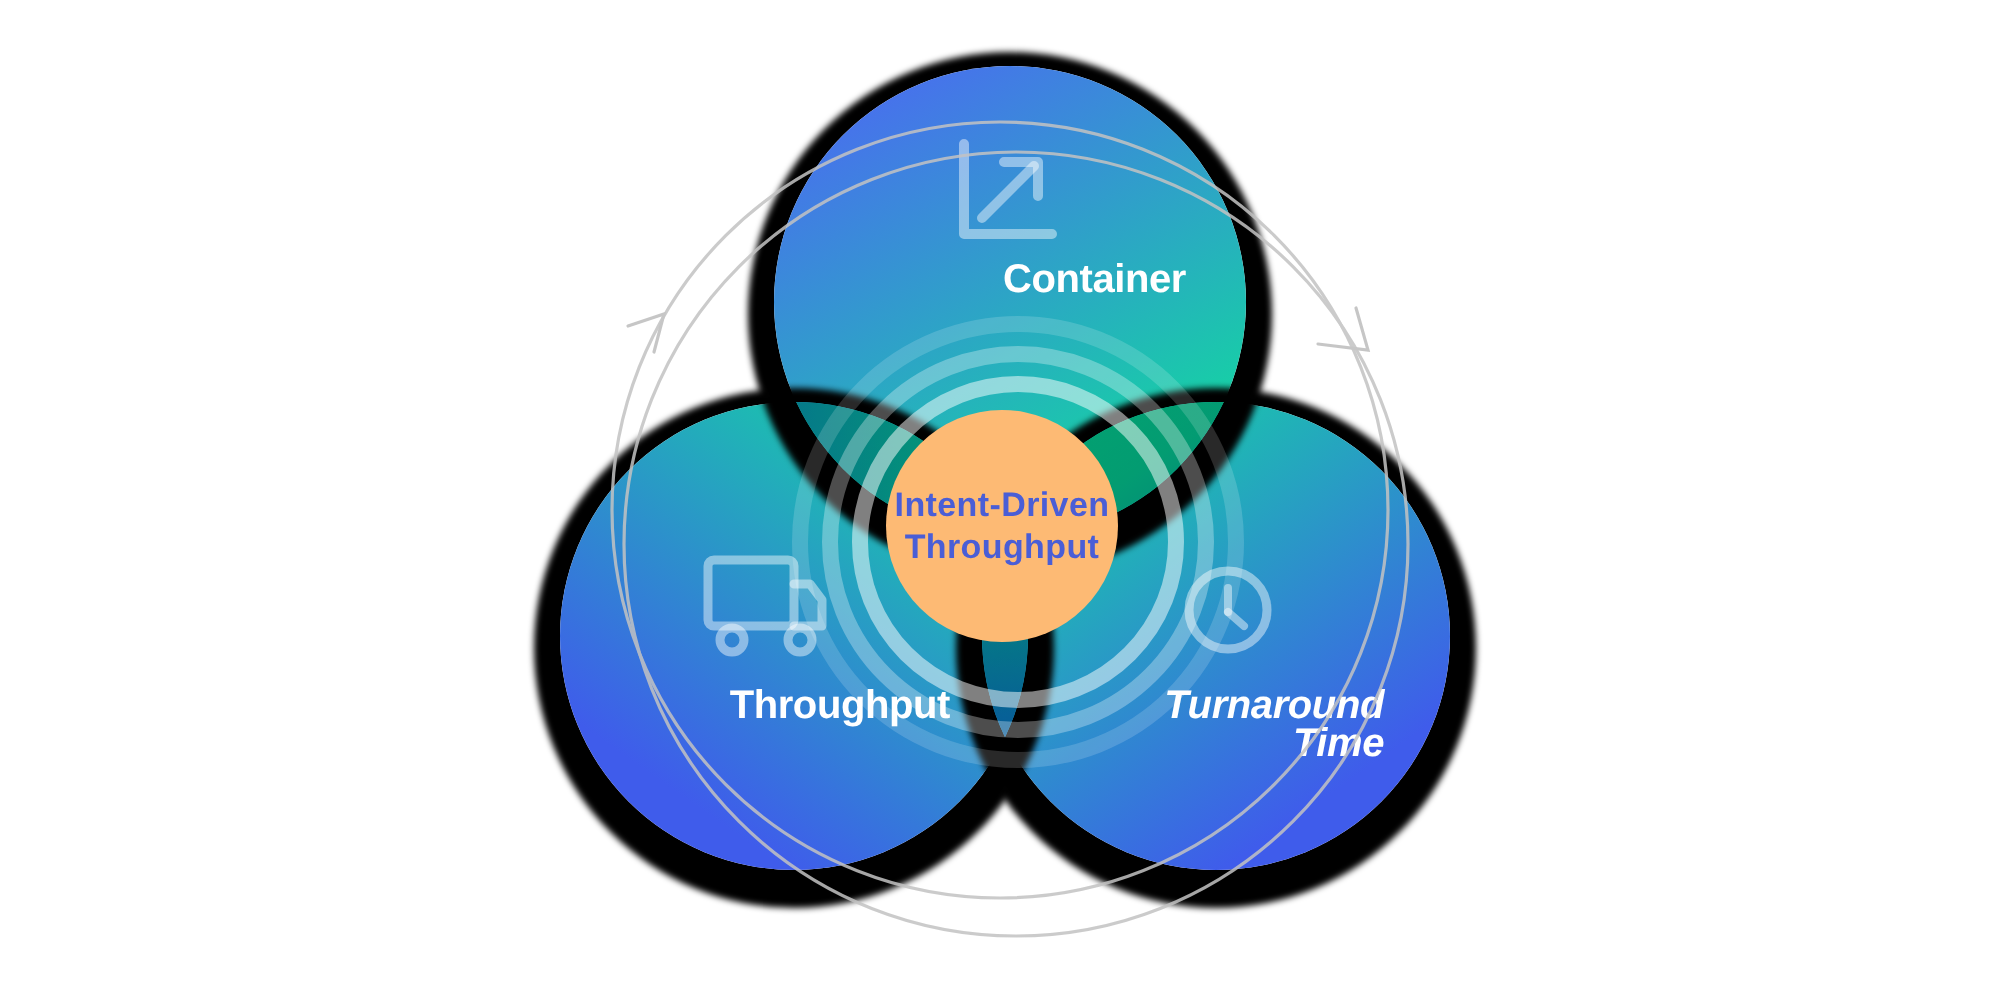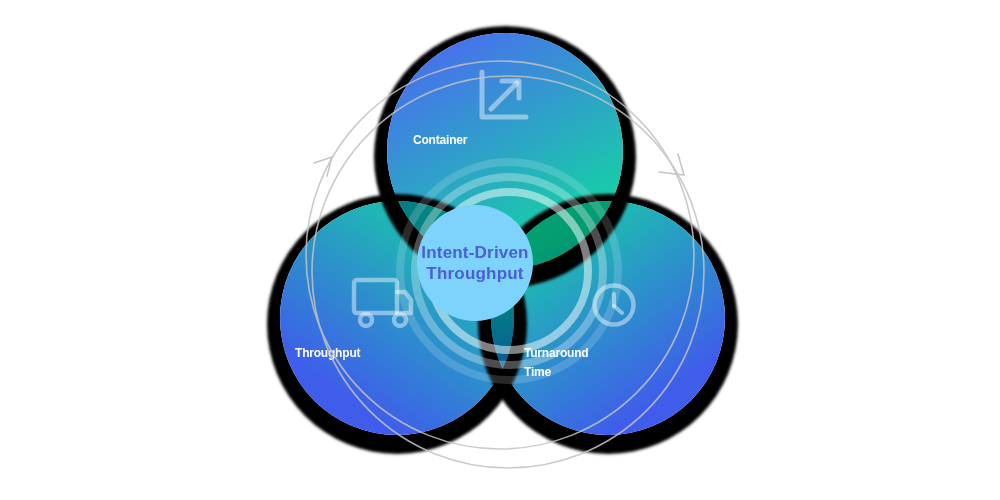--- a/index.html
+++ b/index.html
@@ -19,35 +19,35 @@
     background:linear-gradient(215deg,#15d2a4 10%,#3f5ceb 80%);}
   .c-right{left:491px;top:201px;width:234px;height:234px;
     background:linear-gradient(145deg,#15d2a4 10%,#3f5ceb 80%);}
   
   .ring{position:absolute;border-radius:50%;pointer-events:none;}
   .ring1{left:426px;top:188px;width:150px;height:150px;border:8px solid rgba(255,255,255,.50);}
   .ring2{left:411px;top:173px;width:180px;height:180px;border:8px solid rgba(255,255,255,.30);}
   .ring3{left:396px;top:158px;width:210px;height:210px;border:8px solid rgba(255,255,255,.16);}
   
   .hub{
-    position:absolute;left:417px;top:205px;width:116px;height:116px;border-radius:50%;
-    background:#7dd3fc;display:flex;flex-direction:column;align-items:center;justify-content:center;
+    position:absolute;left:443px;top:205px;width:116px;height:116px;border-radius:50%;
+    background:#fdba74;display:flex;flex-direction:column;align-items:center;justify-content:center;
   }
   .hub-text{
     text-align:center;font-weight:bold;font-size:17px;line-height:21px;
     letter-spacing:.2px;color:#4a5ed6;
   }
   
   .node-label{
-    position:absolute;width:180px;text-align:left;color:#ffffff;font-weight:bold;
-    font-size:12px;line-height:19px;letter-spacing:-0.2px;
+    position:absolute;width:180px;text-align:right;color:#ffffff;font-weight:bold;
+    font-size:20px;line-height:19px;letter-spacing:-0.2px;
   }
   .lbl-top{left:413px;top:131px;}
   .lbl-left{left:295px;top:344px;}
-  .lbl-right{left:524px;top:344px;}
+  .lbl-right{left:512px;top:344px;font-style:italic;}
   
   .node-icon{position:absolute;}
   .icon-chart{left:472px;top:67px;}
   .icon-truck{left:349px;top:277px;}
   .icon-clock{left:590px;top:281px;}
   .node-icon svg{display:block;}
   
   .orbit-overlay{position:absolute;left:0;top:0;pointer-events:none;}
 </style>
 </head>

